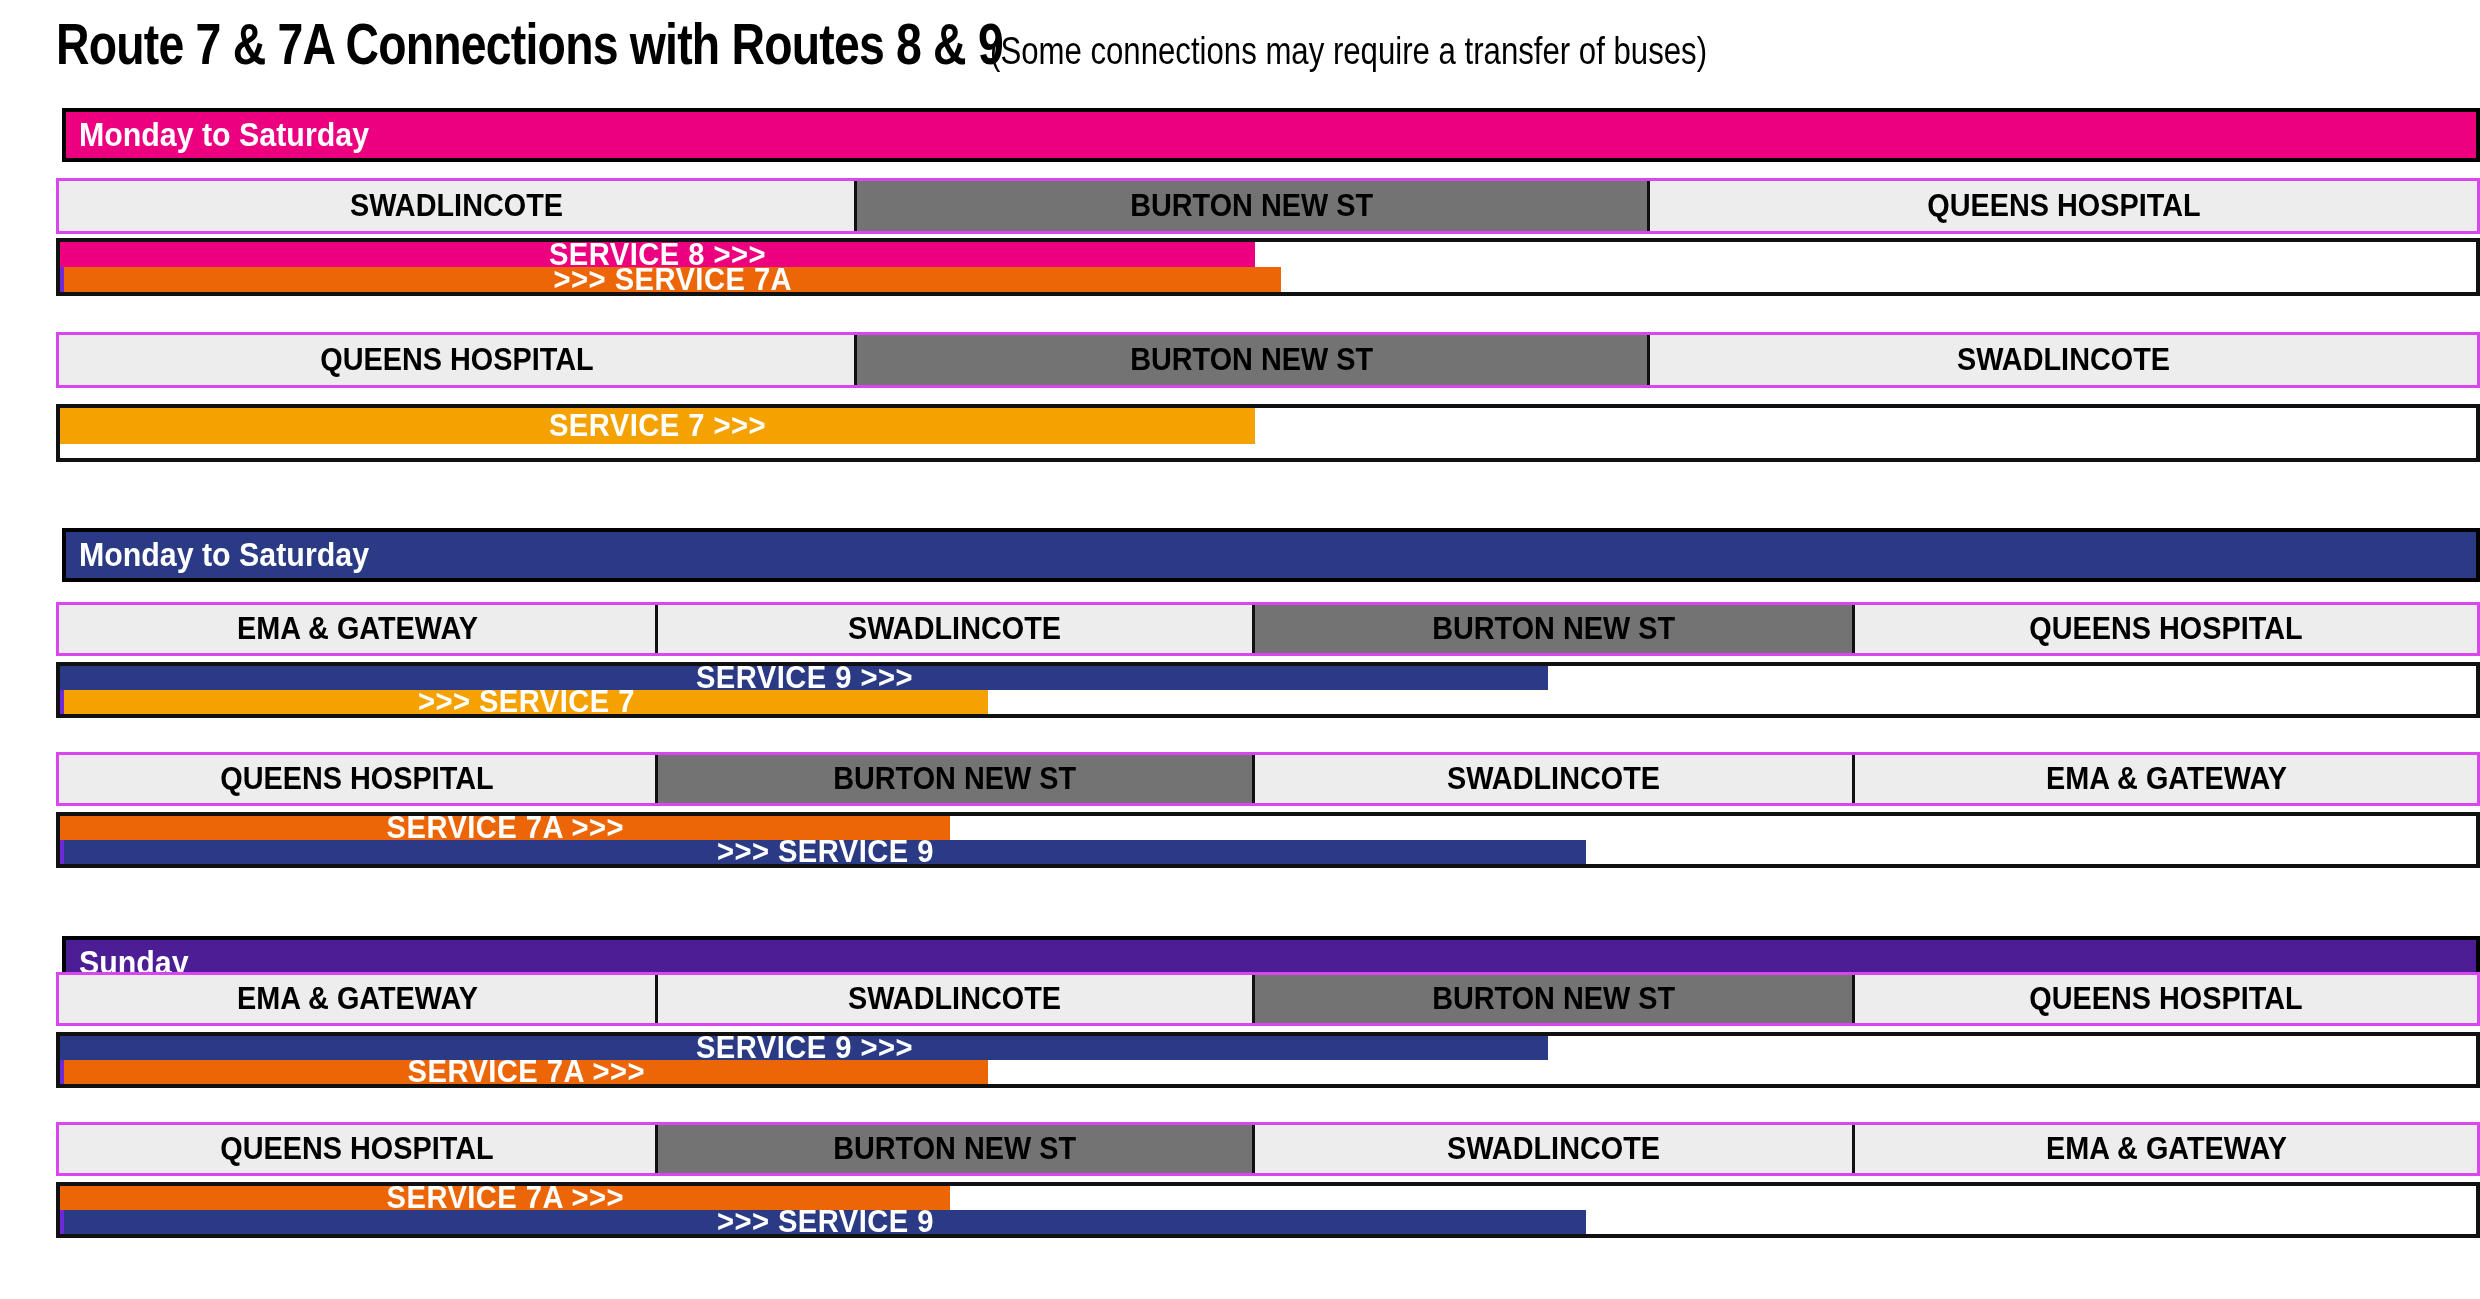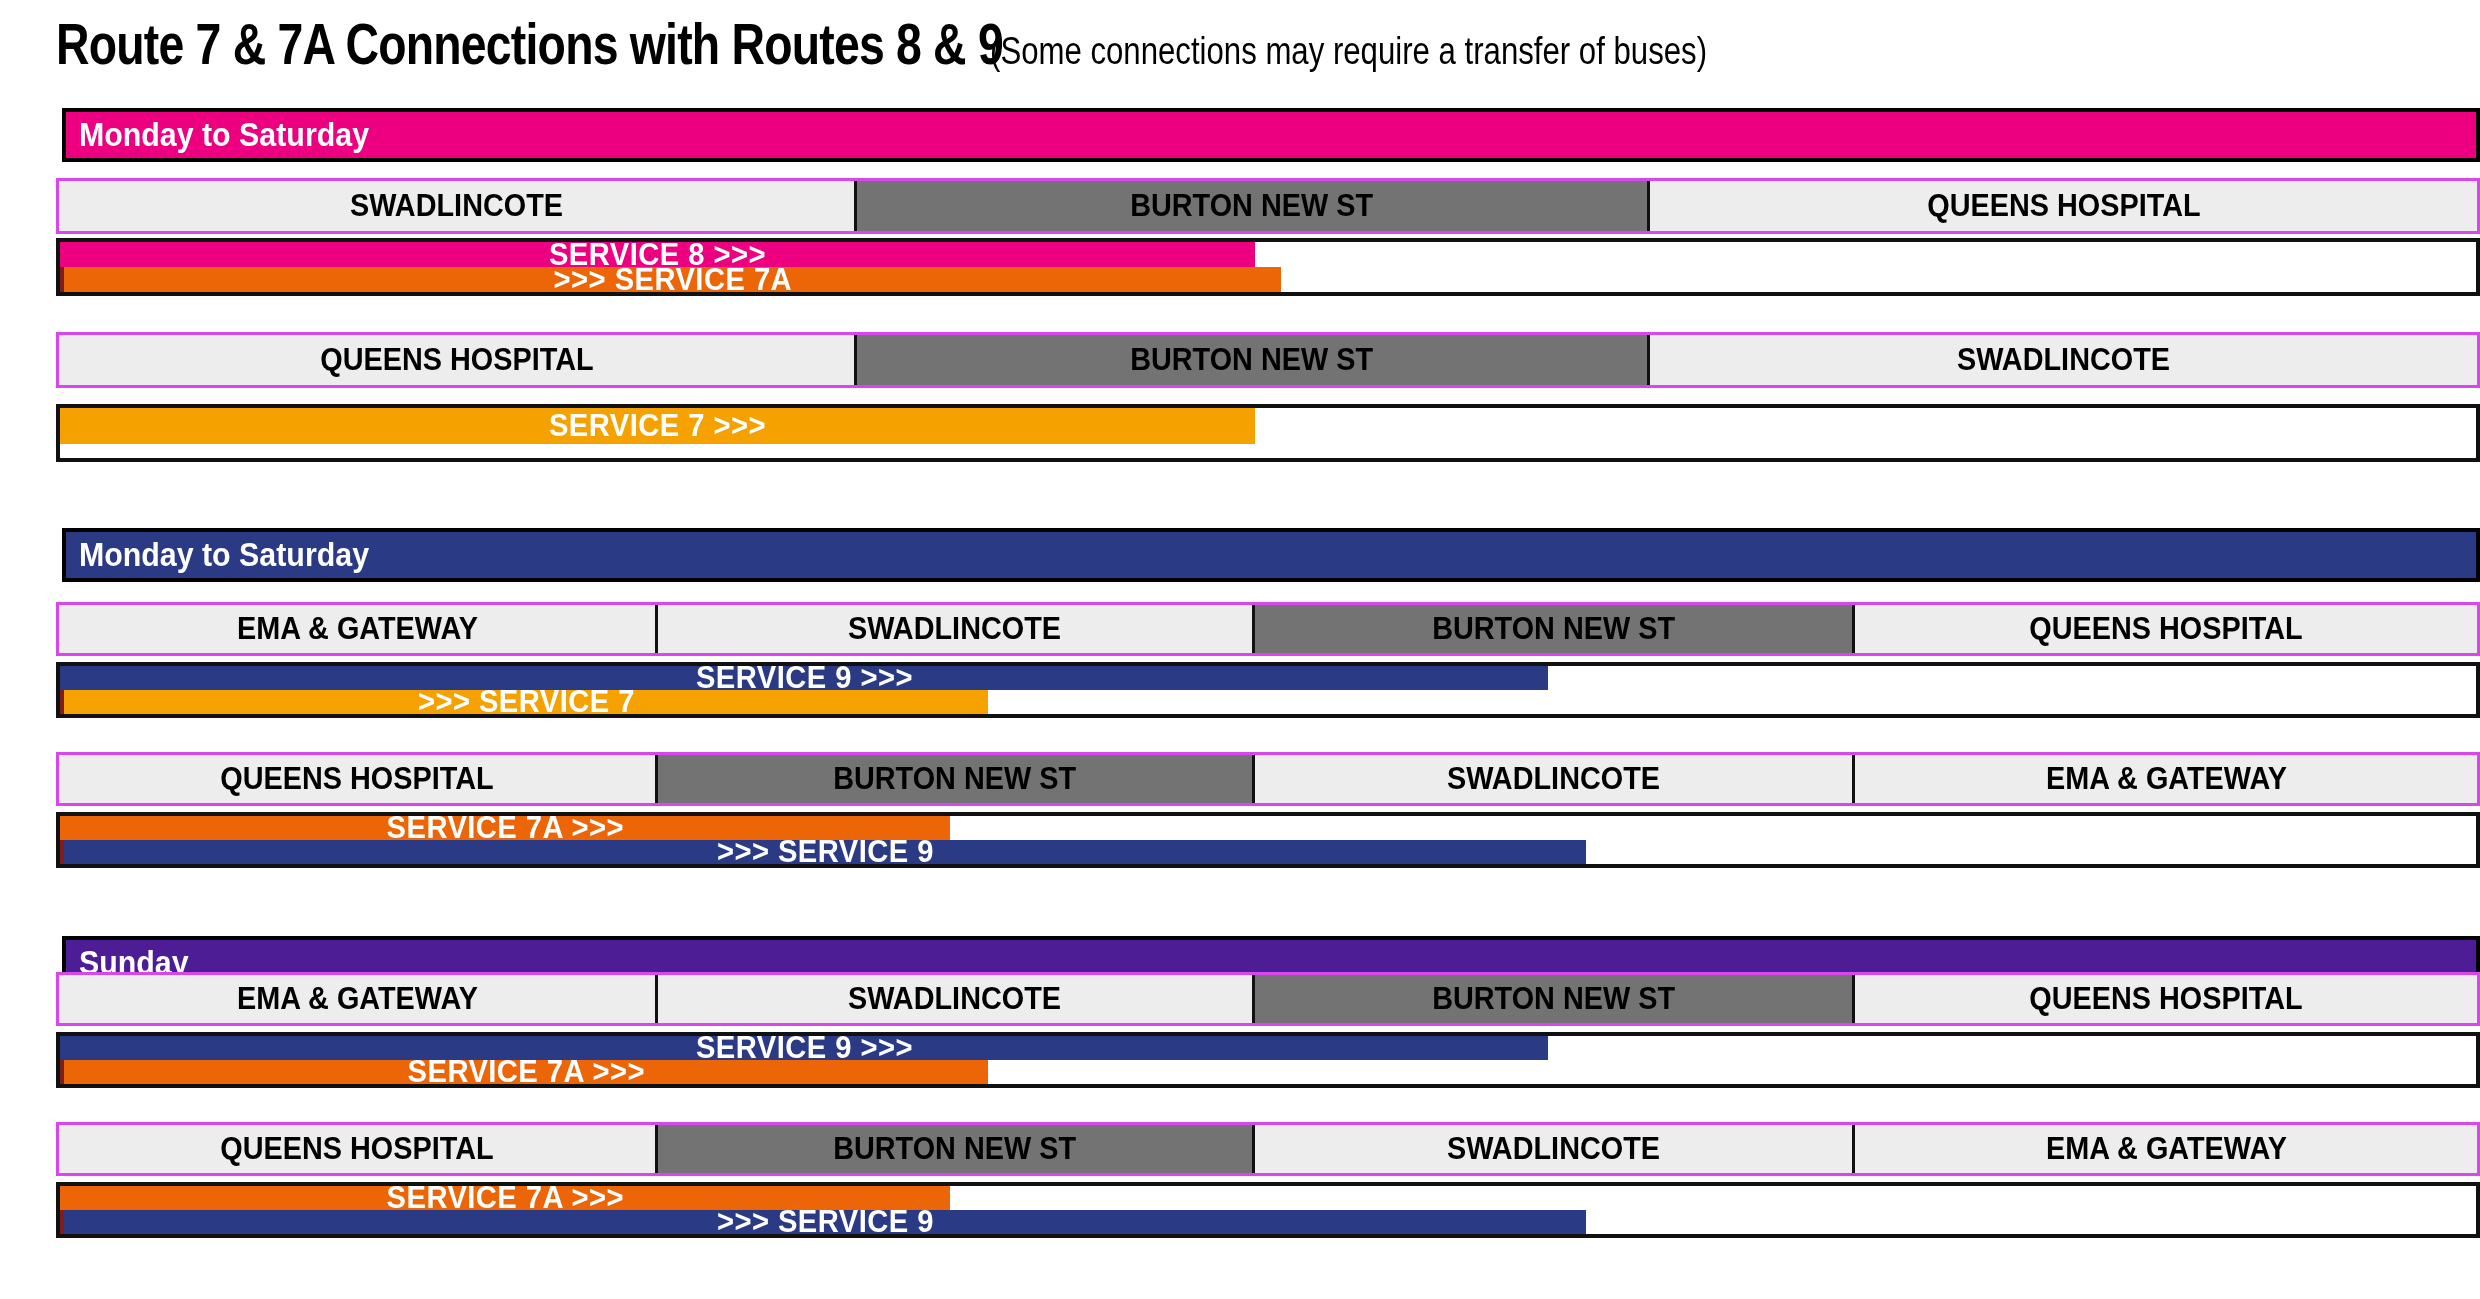--- a/index.html
+++ b/index.html
@@ -98,21 +98,21 @@
     display: flex;
     flex-direction: column;
   }
   .svcseg {
     box-sizing: border-box;
     display: flex;
     align-items: center;
     justify-content: center;
     overflow: hidden;
   }
-  .svcseg + .svcseg { border-left: 4px solid #7f1d1d; }
+  .svcseg + .svcseg { border-left: 4px solid #6d28d9; }
   .svcseg span {
     font-size: 31px;
     font-weight: bold;
     color: #ffffff;
     white-space: nowrap;
     letter-spacing: 0.5px;
     transform: scaleX(0.94);
   }
 </style>
 </head>

